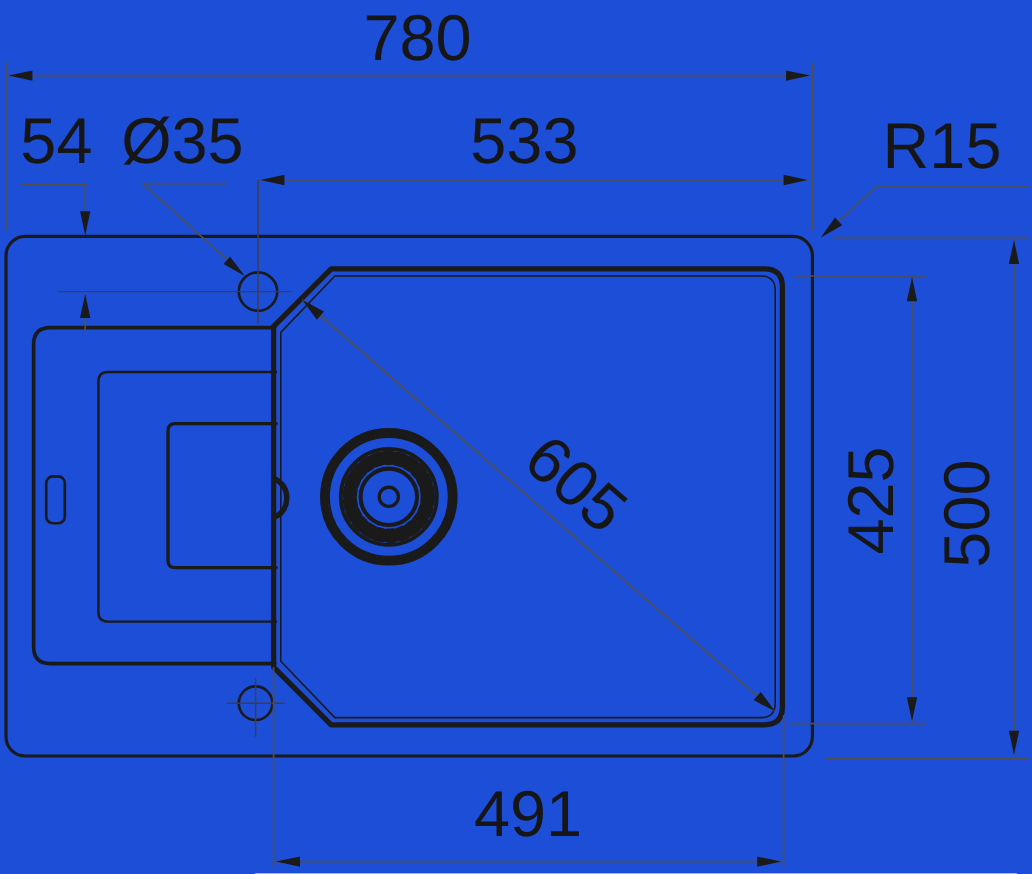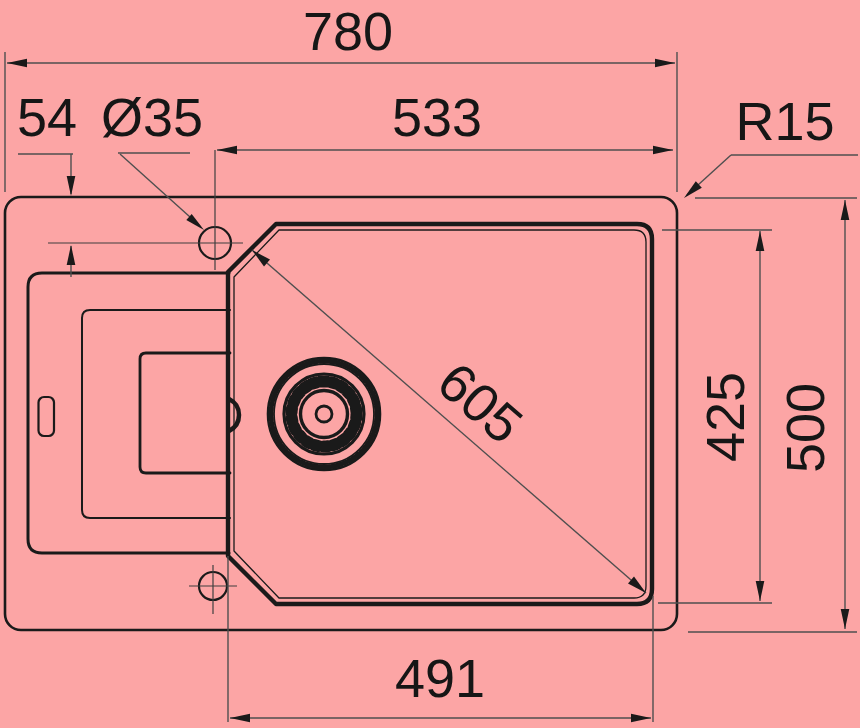--- a/index.html
+++ b/index.html
@@ -1,19 +1,19 @@
 <!DOCTYPE html>
 <html><head>
 <meta charset="utf-8">
 <style>
   html,body{margin:0;padding:0;background:#ffffff;}
   .stage{
     position:relative;
     width:860px;height:728px;
-    background:#fca5a5;
+    background:#1d4ed8;
     font-family:"Liberation Sans",sans-serif;
     overflow:hidden;
   }
   svg{display:block}
   .outline{fill:none;stroke:#1a1a1a;stroke-linecap:round;stroke-linejoin:round;}
   .dim{fill:none;stroke:#4f4f4f;stroke-width:1.4;}
   .dimthin{fill:none;stroke:#3f3f3f;stroke-width:1.2;}
   .arrow{fill:#1a1a1a;stroke:none;}
   .lbl{
     fill:#161616;

